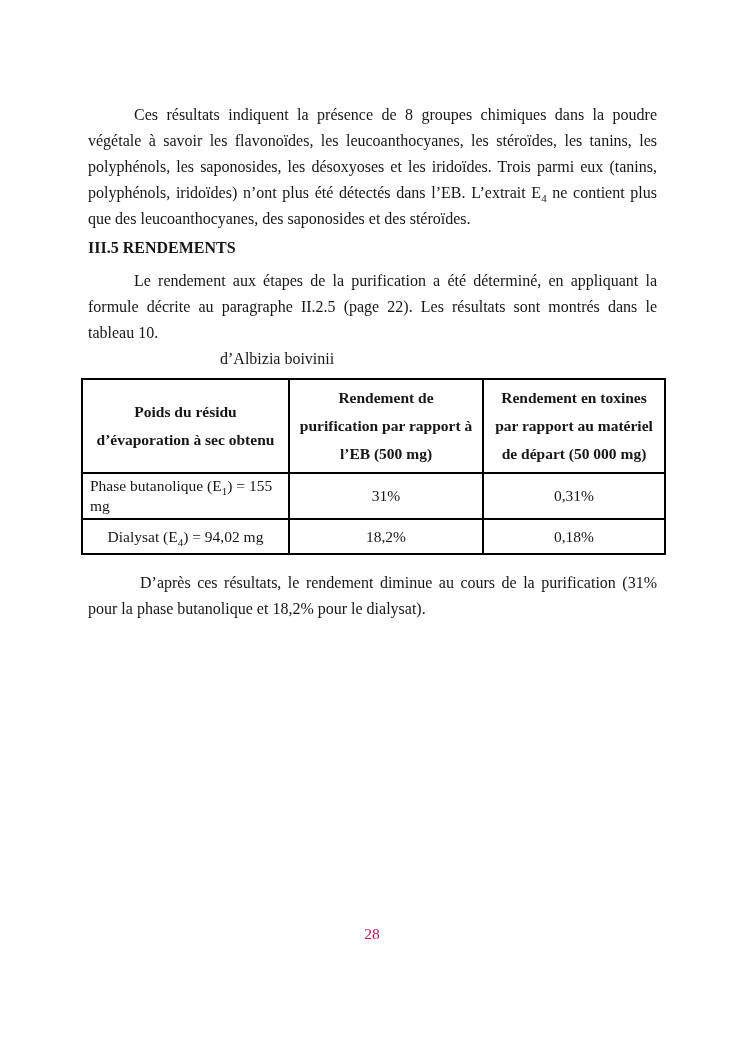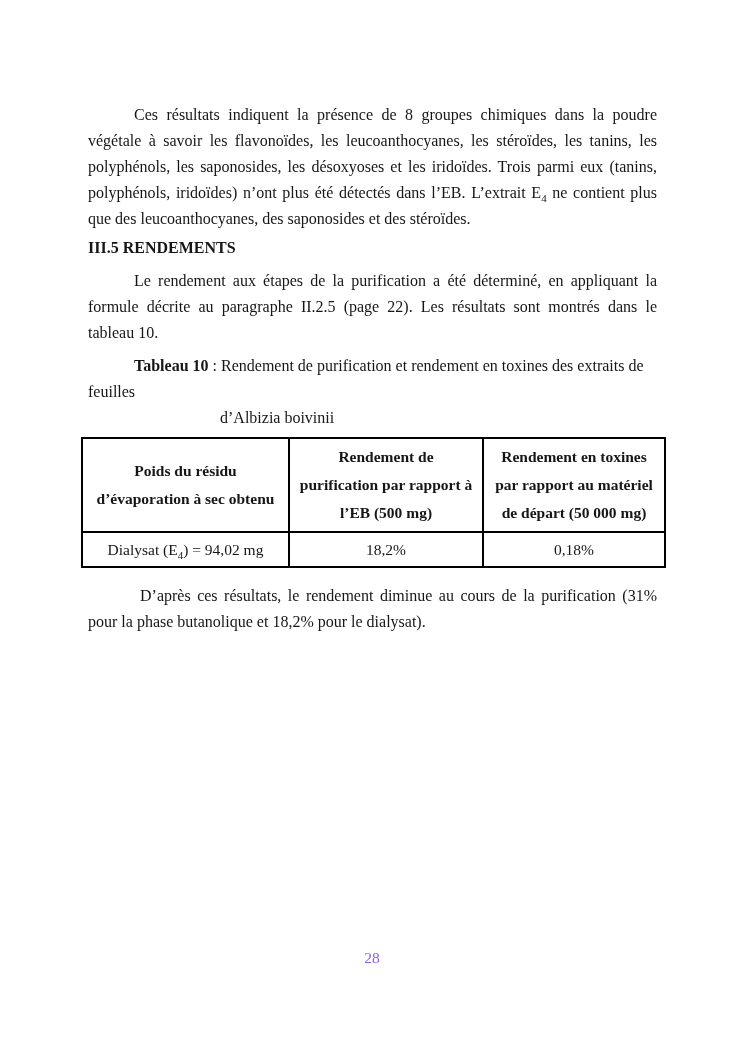--- a/index.html
+++ b/index.html
@@ -74,57 +74,58 @@
   sub { font-size: 11px; line-height: 0; }
   .p-conclusion { margin-top: 15px; text-indent: 52px; }
   .page-number {
     position: absolute;
     top: 924px;
     left: 0;
     width: 744px;
     text-align: center;
     font-size: 15.5px;
     line-height: 20px;
-    color: #8b5cf6;
-    margin-top: 24px;
+    color: #be185d;
   }
 </style>
 </head>
 <body>
 
 <div class="page">
   <div class="content">
 
 
     <p class="p-groups">Ces résultats indiquent la présence de 8 groupes chimiques dans la poudre végétale à savoir les flavonoïdes, les leucoanthocyanes, les stéroïdes, les tanins, les polyphénols, les saponosides, les désoxyoses et les iridoïdes. Trois parmi eux (tanins, polyphénols, iridoïdes) n’ont plus été détectés dans l’EB. L’extrait E<sub>4</sub> ne contient plus que des leucoanthocyanes, des saponosides et des stéroïdes.</p>
 
     <h2 class="section-heading">III.5 RENDEMENTS</h2>
 
     <p class="p-intro">Le rendement aux étapes de la purification a été déterminé, en appliquant la formule décrite au paragraphe II.2.5 (page 22). Les résultats sont montrés dans le tableau 10.</p>
 
-    <div class="caption">
-      <span class="cap-label">Tableau 10</span><span> : </span><span>Rendement de purification et rendement en toxines des extraits de feuilles</span>
-    </div>
     <div class="caption-line2">d’Albizia boivinii</div>
 
     <table class="results">
       <colgroup>
         <col style="width:207px">
         <col style="width:194px">
         <col style="width:182px">
       </colgroup>
       <thead>
         <tr>
           <th>Poids du résidu d’évaporation à sec obtenu</th>
           <th>Rendement de purification par rapport à l’EB (500 mg)</th>
           <th>Rendement en toxines par rapport au matériel de départ (50&nbsp;000 mg)</th>
         </tr>
       </thead>
       <tbody>
         <tr>
+          <td class="cell-left">Phase butanolique (E<sub>1</sub>) = 155 mg</td>
+          <td>31%</td>
+          <td>0,31%</td>
+        </tr>
+        <tr>
           <td>Dialysat (E<sub>4</sub>) = 94,02 mg</td>
           <td>18,2%</td>
           <td>0,18%</td>
         </tr>
       </tbody>
     </table>
 
     <p class="p-conclusion">D’après ces résultats, le rendement diminue au cours de la purification (31% pour la phase butanolique et 18,2% pour le dialysat).</p>
 
   </div>

